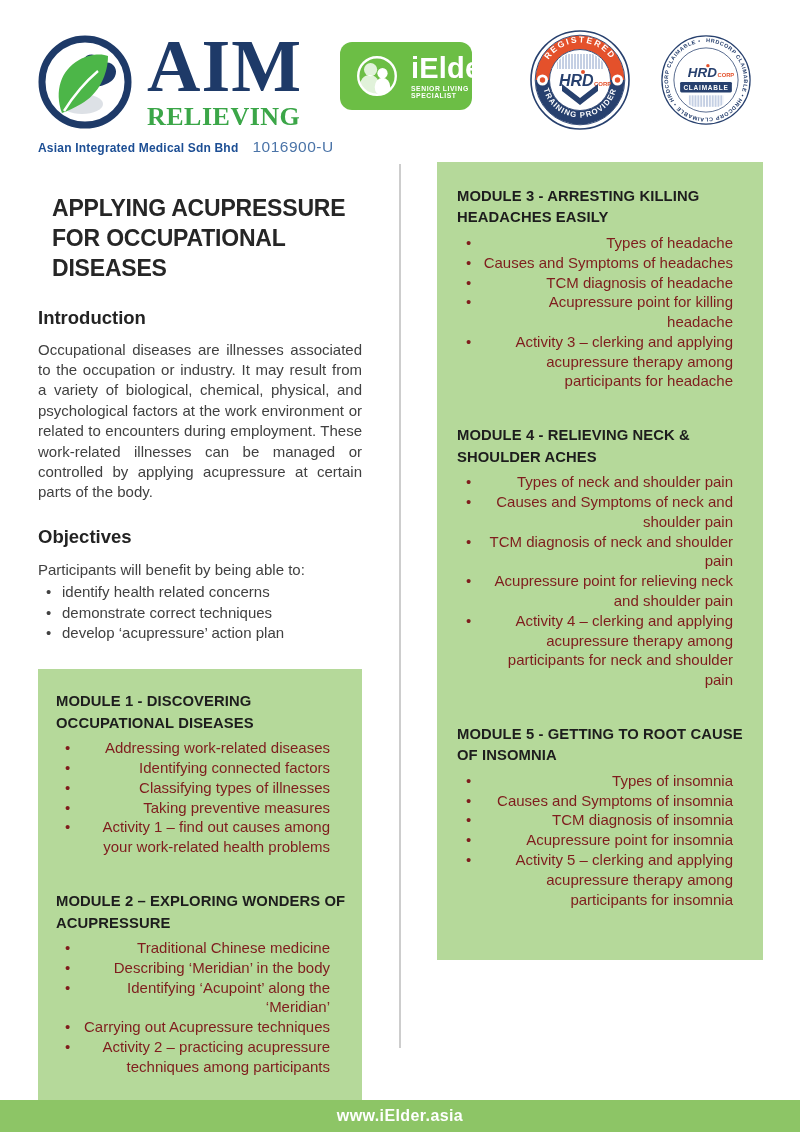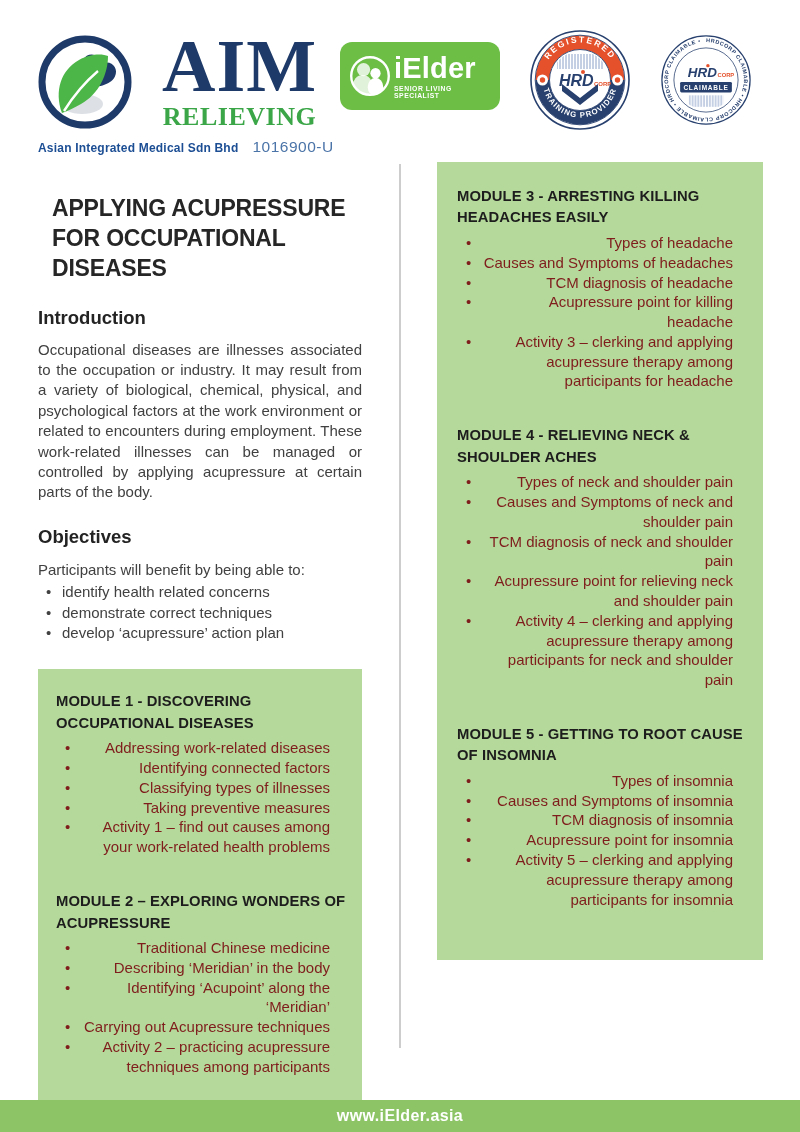--- a/index.html
+++ b/index.html
@@ -1,31 +1,31 @@
 <!DOCTYPE html>
 <html><head>
 <meta charset="utf-8">
 <style>
   html,body{margin:0;padding:0;background:#ffffff;}
   .page{position:relative;width:800px;height:1132px;background:#ffffff;overflow:hidden;
         font-family:"Liberation Sans",sans-serif;color:#3a3a3a;}
 
   
   .aim-mark{position:absolute;left:35px;top:32px;width:100px;height:100px;}
-  .aim-words{position:absolute;left:147px;top:30px;width:185px;text-align:center;}
+  .aim-words{position:absolute;left:147px;top:30px;width:185px;}
   .aim-name{font-family:"Liberation Serif",serif;font-weight:700;font-size:74px;line-height:0.98;
             color:#1e3a68;letter-spacing:1px;}
   .aim-sub{font-family:"Liberation Serif",serif;font-weight:700;font-size:26px;line-height:1;
            color:#3ba648;letter-spacing:0.5px;margin-top:1px;}
   .company-line{position:absolute;left:38px;top:138px;white-space:nowrap;}
   .company-name{font-size:12px;font-weight:700;color:#1c4e94;letter-spacing:0.2px;}
   .company-reg{font-size:15.5px;font-weight:400;color:#4b74a8;margin-left:14px;letter-spacing:0.5px;}
 
-  .ielder{position:absolute;left:340px;top:42px;width:160px;height:68px;background:#6cbe45;
-          border-radius:12px;display:flex;align-items:center;padding:0 8px;box-sizing:border-box;gap:2px;}
+  .ielder{position:absolute;left:340px;top:42px;width:132px;height:68px;background:#6cbe45;
+          border-radius:12px;display:flex;align-items:center;padding:0 15px;box-sizing:border-box;gap:12px;}
   .ielder-icon{width:44px;height:44px;flex:0 0 auto;}
   .ielder-name{color:#fff;font-weight:700;font-size:29px;line-height:1;letter-spacing:0.2px;}
   .ielder-tag{color:#fff;font-weight:700;font-size:6.8px;letter-spacing:0.55px;margin-top:2px;}
 
   .badge1{position:absolute;left:529px;top:29px;width:102px;height:102px;}
   .badge2{position:absolute;left:660px;top:34px;width:92px;height:92px;}
   .svgtxt{font-family:"Liberation Sans",sans-serif;}
   .arc-top{font-size:8.5px;font-weight:700;fill:#ffffff;letter-spacing:2px;}
   .arc-bottom{font-size:7.8px;font-weight:700;fill:#ffffff;letter-spacing:1.1px;}
   .ring-text{font-size:5.6px;font-weight:700;fill:#27406e;letter-spacing:0.6px;}

